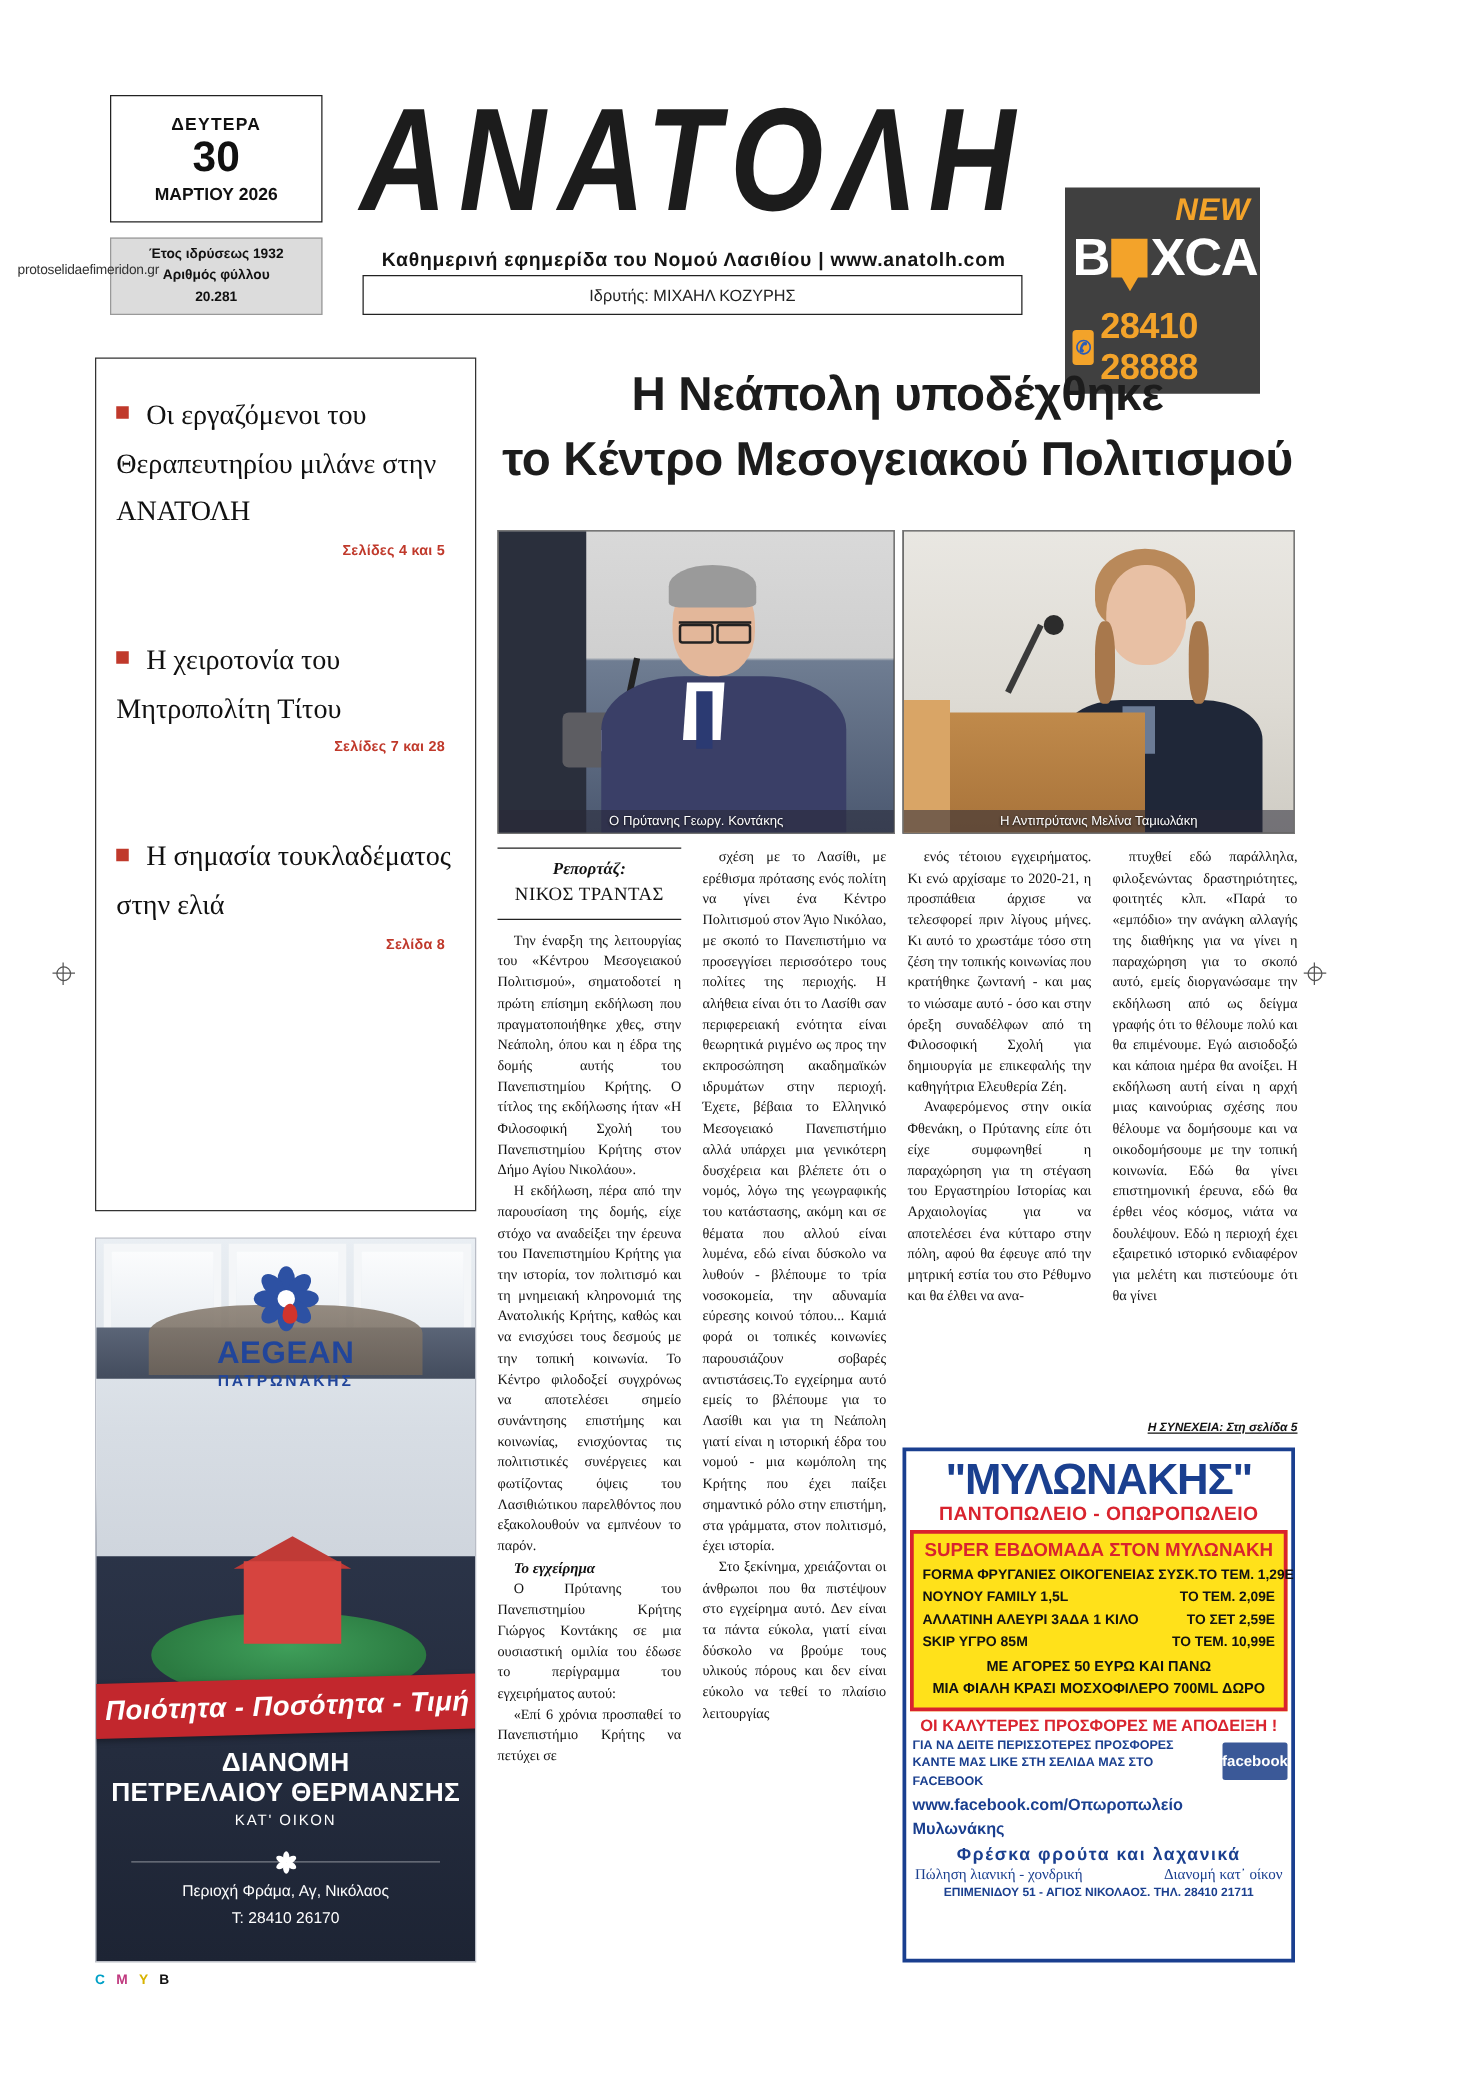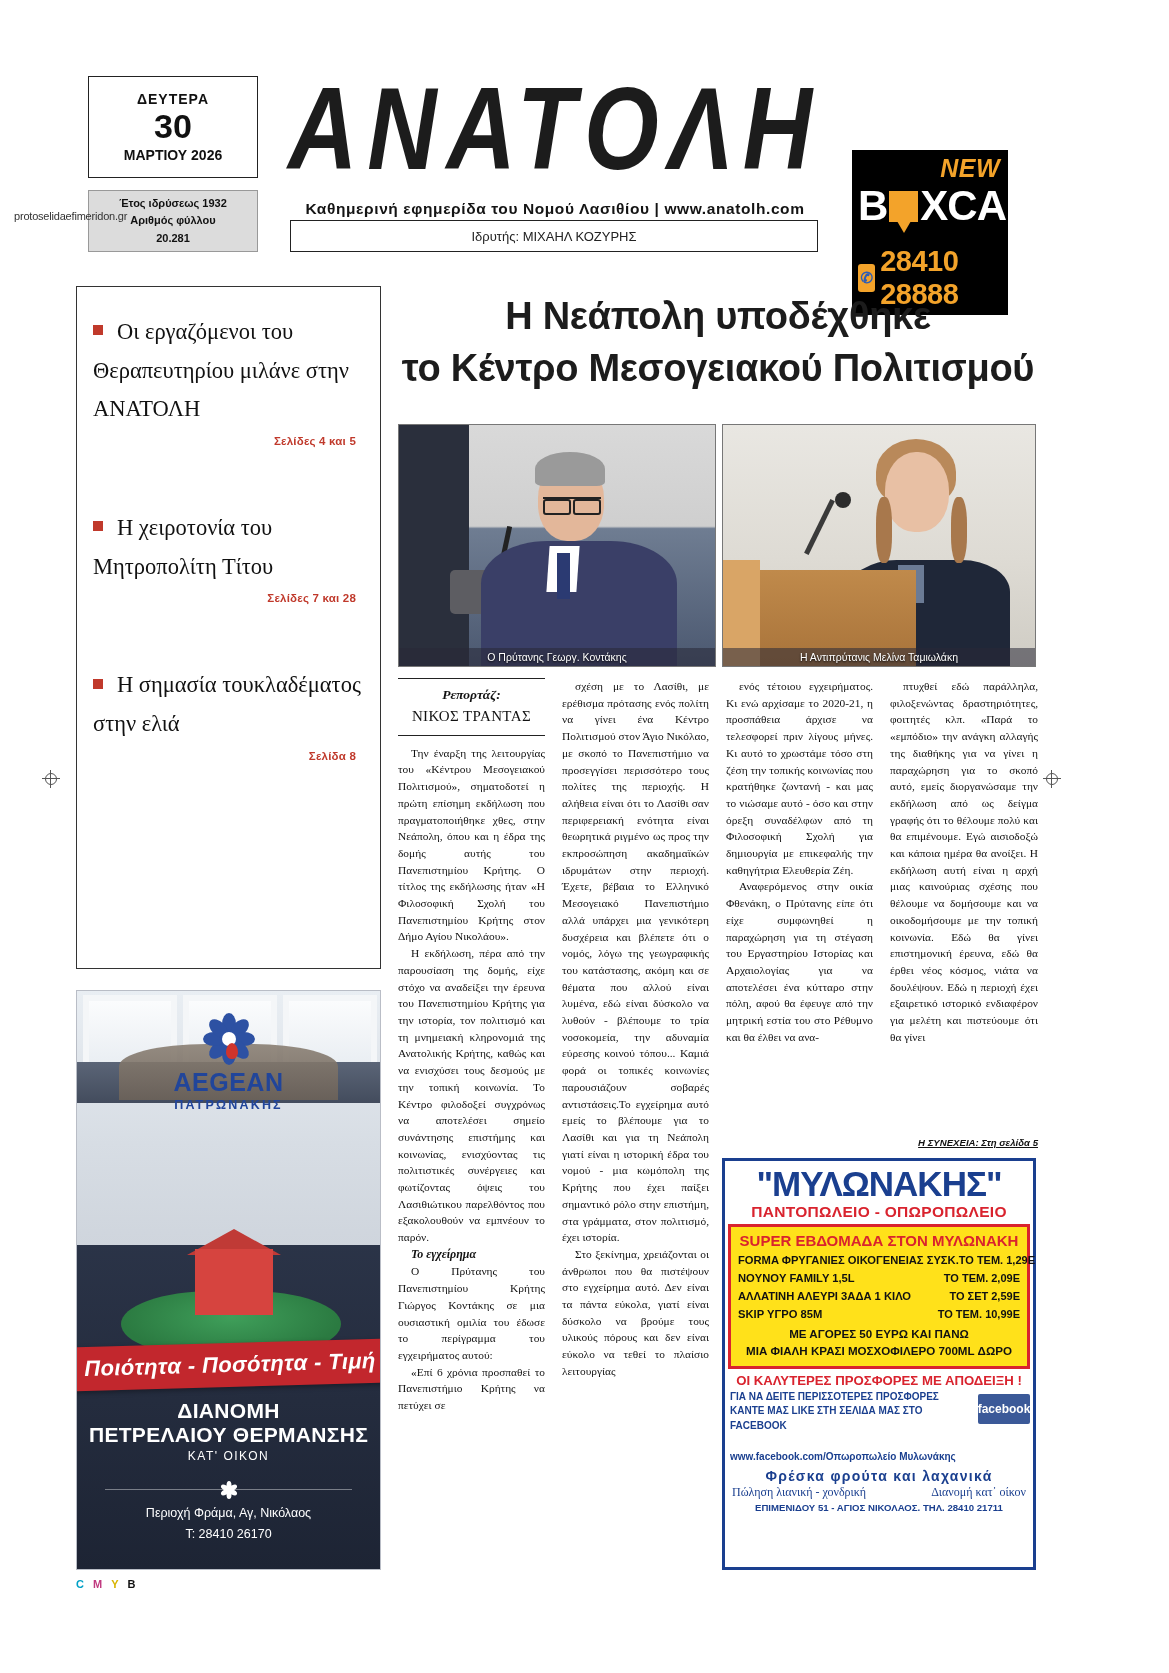--- a/index.html
+++ b/index.html
@@ -65,21 +65,21 @@
   .founderbox {
     position:absolute; left:278px; top:160px; width:528px; height:32px;
     border:1px solid #222; background:#fff;
     display:flex; align-items:center; justify-content:center;
     font-family:"Liberation Sans", sans-serif; font-size:13px; color:#222;
   }
 
   
   .boxcafe {
     position:absolute; left:840px; top:90px; width:156px; height:165px;
-    background:#000000; overflow:hidden;
+    background:#404040; overflow:hidden;
   }
   .bc-new {
     position:absolute; right:8px; top:4px;
     font-family:"Liberation Sans", sans-serif; font-weight:bold;
     font-size:25px; color:#f3a32a; font-style:italic; letter-spacing:0.5px;
   }
   .bc-name {
     position:absolute; left:6px; top:32px;
     font-family:"Liberation Sans", sans-serif; font-weight:bold;
     font-size:42px; color:#ffffff; letter-spacing:-1px;
@@ -298,21 +298,21 @@
   }
   .my-best {
     text-align:center; font-family:"Liberation Sans", sans-serif; font-weight:bold;
     font-size:13.2px; color:#d9232e; margin:4px 0 2px; white-space:nowrap;
   }
   .my-fb { position:relative; padding-right:56px; }
   .my-fbtext {
     font-family:Liberation Sans, sans-serif; font-weight:bold; font-size:10px;
     color:#1a3f8f; line-height:1.48; padding-left:2px;
   }
-  .my-fbtext .url { font-size:10px;margin-top:16px; }
+  .my-fbtext .url { font-size:13px; }
   .my-fbbox {
     position:absolute; right:0; top:4px; width:52px; height:30px; background:#3b5998;
     display:flex; align-items:center; justify-content:center; border-radius:2px;
     color:#fff; font-family:"Liberation Sans", sans-serif; font-weight:bold; font-size:12px;
   }
   .my-fresh {
     text-align:center; font-family:"Liberation Sans", sans-serif; font-weight:bold;
     font-size:14px; color:#1a3f8f; letter-spacing:1.3px; margin-top:3px; white-space:nowrap;
   }
   .my-sale {

